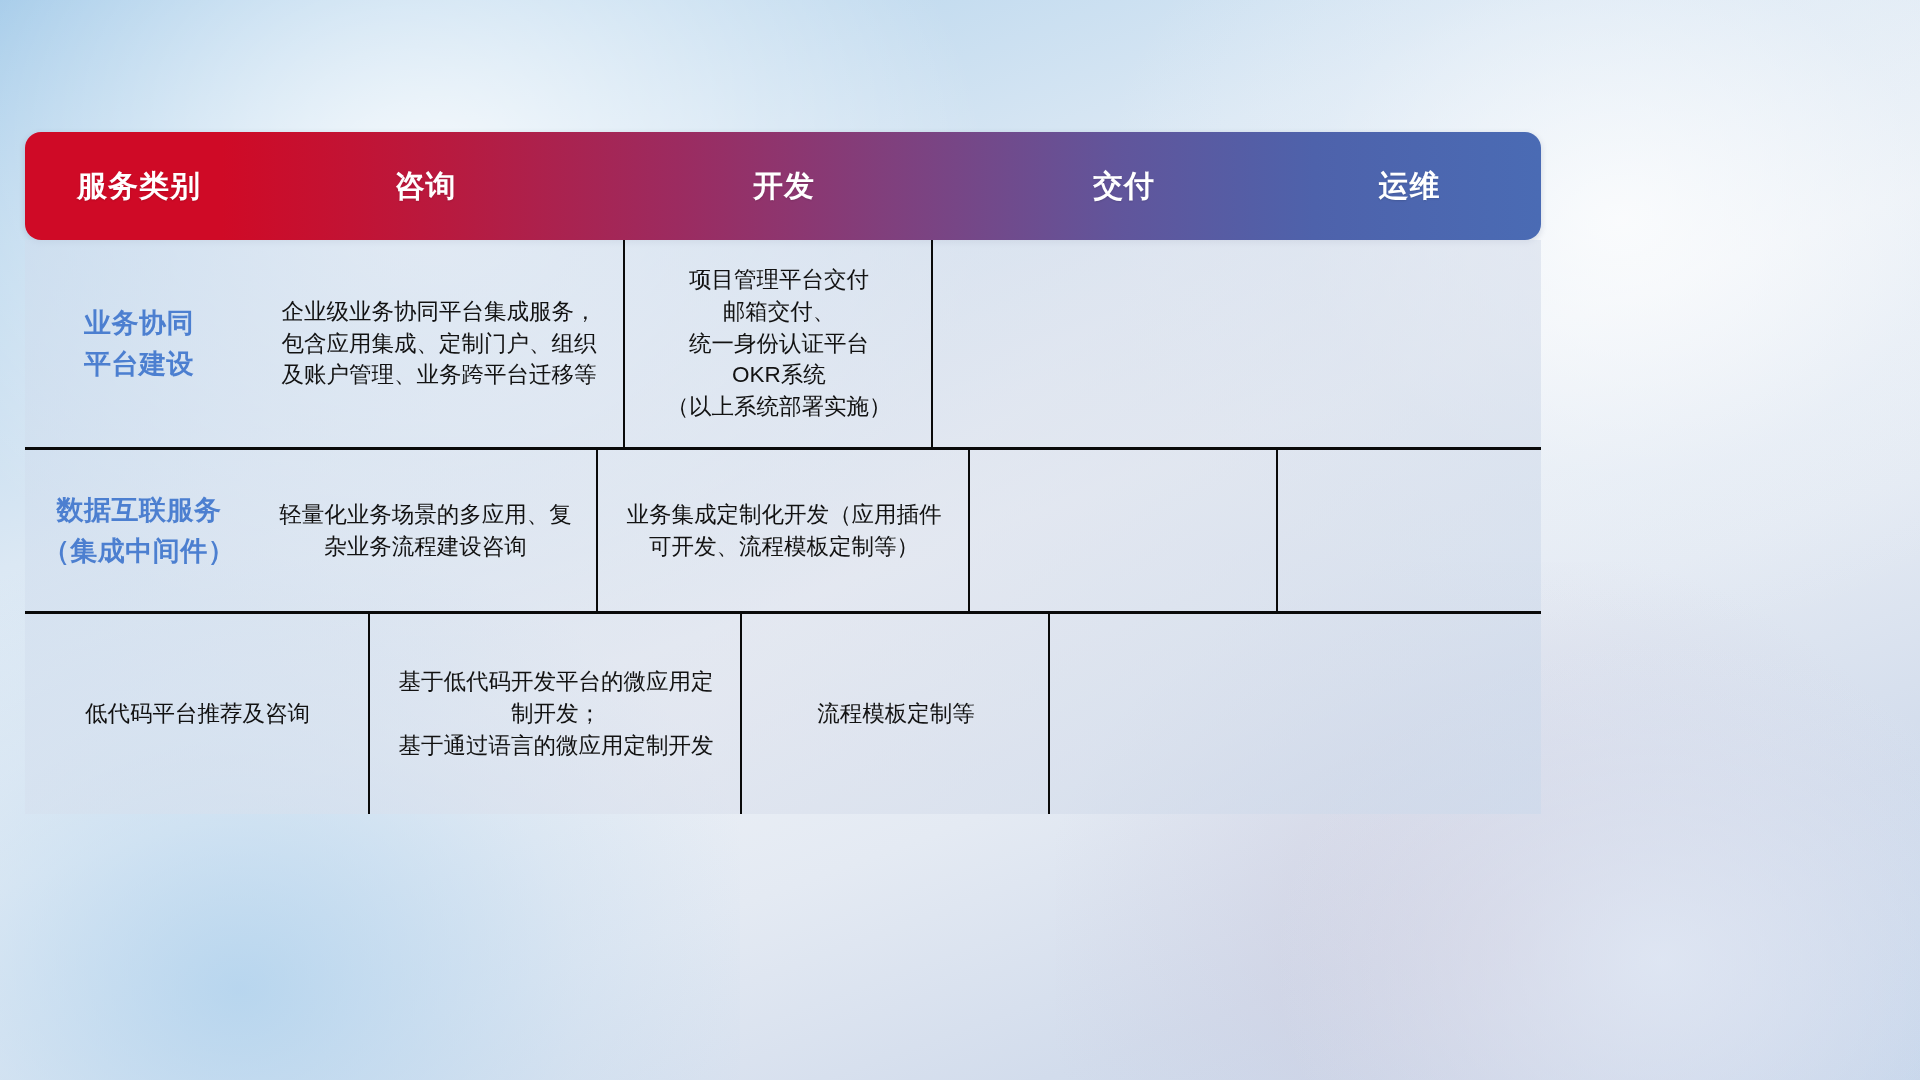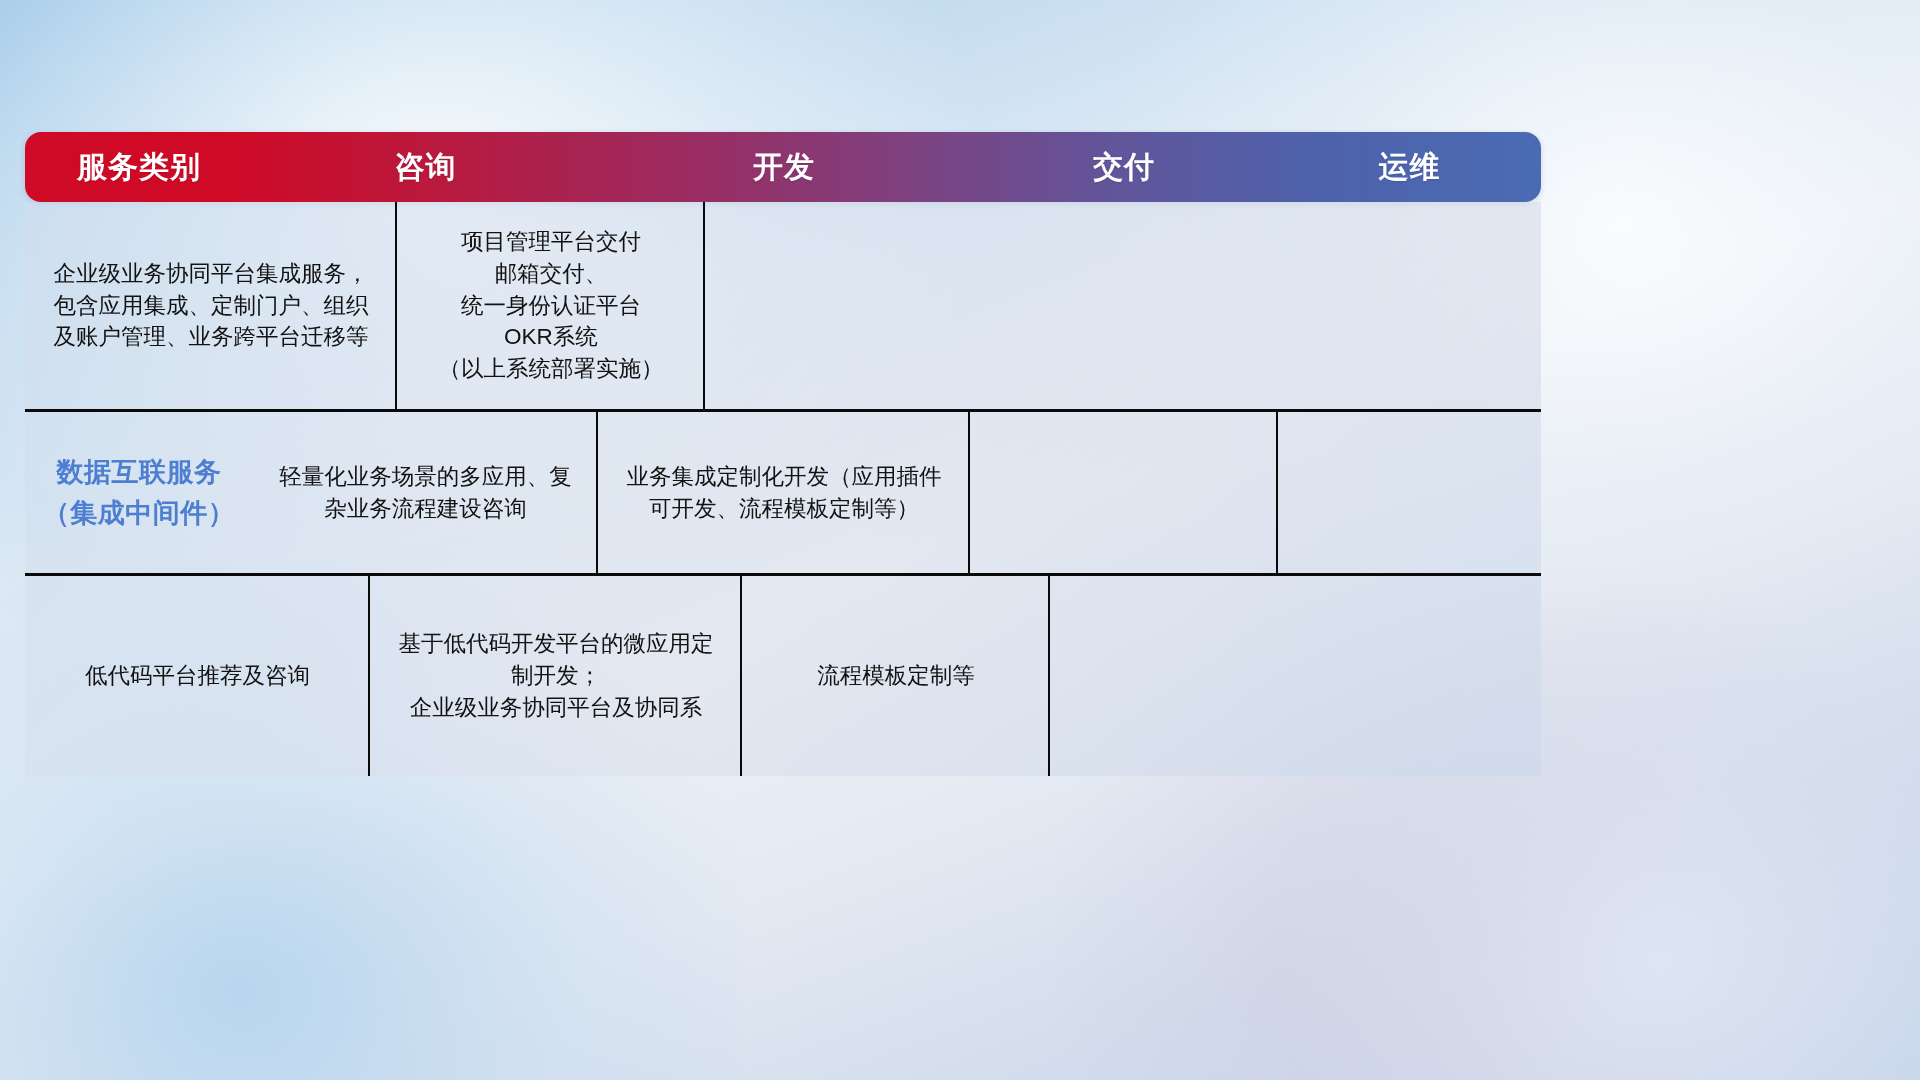--- a/index.html
+++ b/index.html
@@ -69,21 +69,21 @@
   #table-wrap {
     position: absolute;
     left: 25px;
     top: 132px;
     width: 1516px;
   }
 
   
   .thead {
     display: flex;
-    height: 70px;
+    height: 108px;
     border-radius: 16px;
     overflow: hidden;
     background: linear-gradient(90deg,
         #cf0a26 0%,
         #cf0a26 13%,
         #b81a3f 28%,
         #9c2b60 43%,
         #7e417f 58%,
         #61559b 72%,
         #4e62ab 85%,
@@ -175,20 +175,22 @@
     <div class="th c0">服务类别</div>
     <div class="th c1">咨询</div>
     <div class="th c2">开发</div>
     <div class="th c3">交付</div>
     <div class="th c4">运维</div>
   </div>
 
   <div class="tbody">
 
     <div class="trow r0">
+      <div class="td cat c0">业务协同
+平台建设</div>
       <div class="td c2 divider-right">企业级业务协同平台集成服务，
 包含应用集成、定制门户、组织
 及账户管理、业务跨平台迁移等</div>
       <div class="td c3 divider-right">项目管理平台交付
 邮箱交付、
 统一身份认证平台
 OKR系统
 （以上系统部署实施）</div>
     </div>
 
@@ -200,19 +202,19 @@
       <div class="td c2 divider-right">业务集成定制化开发（应用插件
 可开发、流程模板定制等）</div>
       <div class="td c3 divider-right"></div>
       <div class="td c4"></div>
     </div>
 
     <div class="trow r2">
       <div class="td c1 divider-right">低代码平台推荐及咨询</div>
       <div class="td c2 divider-right">基于低代码开发平台的微应用定
 制开发；
-企业级业务协同平台及协同系</div>
+基于通过语言的微应用定制开发</div>
       <div class="td c3 divider-right">流程模板定制等</div>
       <div class="td c4"></div>
     </div>
 
   </div>
 </div>
 
 </body></html>

